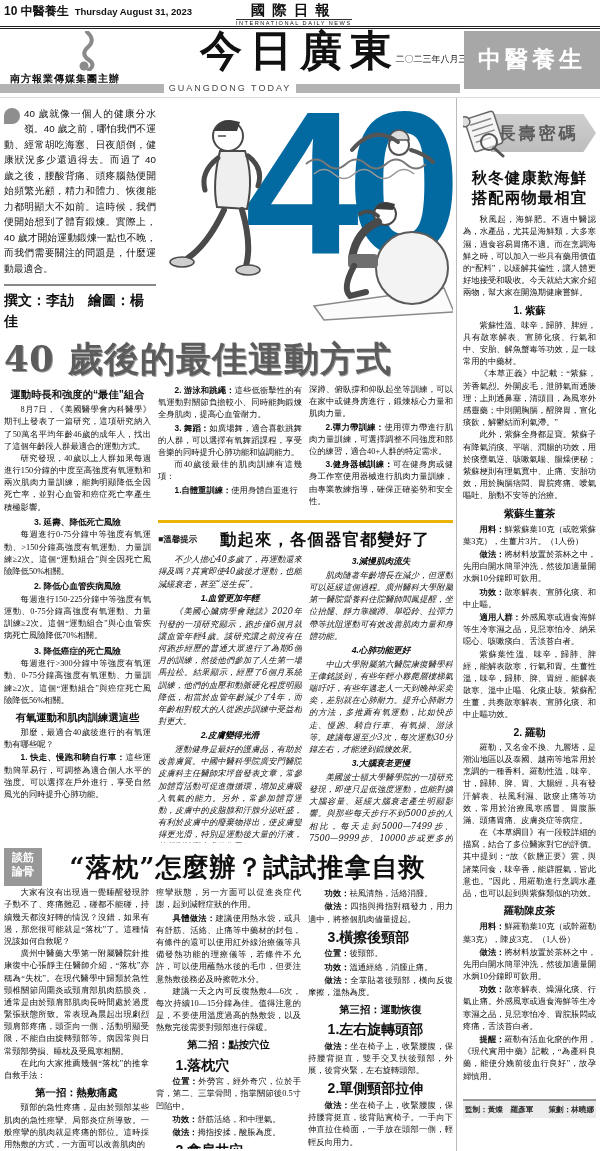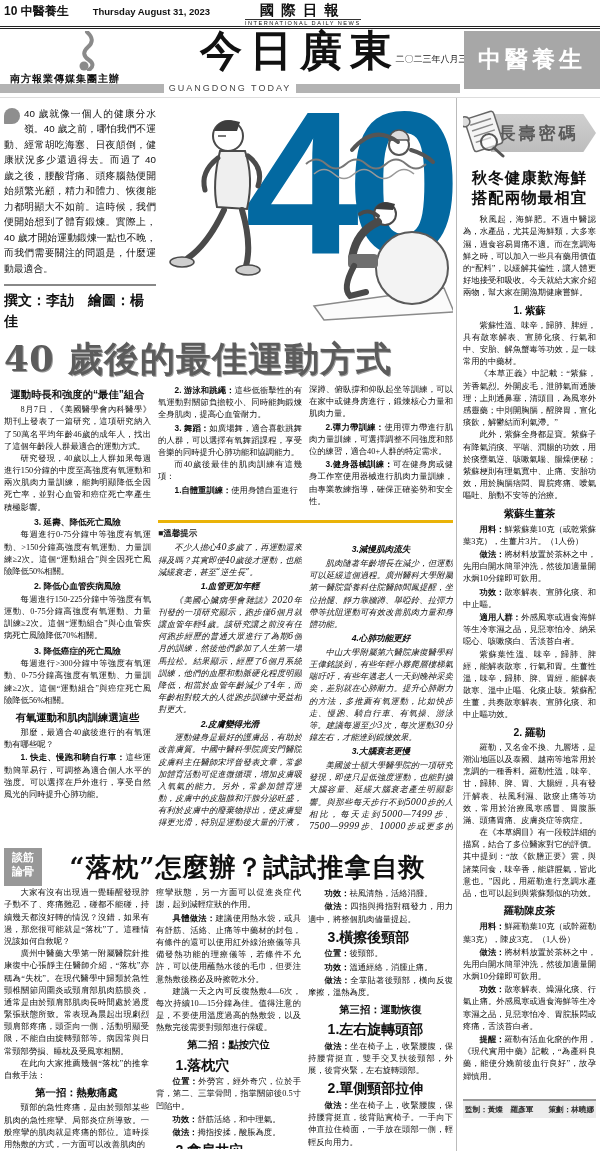--- a/index.html
+++ b/index.html
@@ -4,21 +4,21 @@
 <style>
   html,body{margin:0;padding:0;background:#fff;}
   .page{position:relative;width:600px;height:1151px;background:#fff;color:#111;
         font-family:"Liberation Serif","DejaVu Serif",serif;font-size:8.3px;line-height:1.47;
         overflow:hidden;box-sizing:border-box;}
   .sans{font-family:"Liberation Sans","DejaVu Sans",sans-serif;}
 
   
   .topbar{display:flex;align-items:flex-start;justify-content:space-between;
           padding:3px 4px 0 4px;height:23px;border-bottom:3px double #222;}
-  .tb-left{display:flex;gap:24px;align-items:baseline;}
+  .tb-left{display:flex;gap:6px;align-items:baseline;}
   .tb-pg{font-weight:bold;font-size:12px;}
   .tb-date-en{font-weight:bold;font-size:9.5px;}
   .tb-center{text-align:center;line-height:1;}
   .tb-paper{font-weight:bold;font-size:14.5px;letter-spacing:7px;font-family:"Liberation Serif",serif;}
   .tb-paper-en{font-size:5.6px;letter-spacing:1.5px;border-top:1px solid #333;margin-top:1px;padding-top:1px;}
   .tb-right{font-weight:normal;font-size:9px;padding-top:3px;margin-top:47px;}
 
   
   .masthead{position:relative;height:68px;border-bottom:1px solid #ddd;}
   .mh-left{position:absolute;left:10px;top:2px;width:150px;}
@@ -216,20 +216,21 @@
               </div>
             <div class="col">
                 <p class="blk-pn">深蹲、俯臥撐和仰臥起坐等訓練，可以在家中或健身房進行，鍛煉核心力量和肌肉力量。</p>
                 <p class="blk-p"><b>2.彈力帶訓練：</b>使用彈力帶進行肌肉力量訓練，可選擇調整不同強度和部位的練習，適合40+人群的特定需求。</p>
                 <p class="blk-p"><b>3.健身器械訓練：</b>可在健身房或健身工作室使用器械進行肌肉力量訓練，由專業教練指導，確保正確姿勢和安全性。</p>
               </div>
           </div>
           <div class="tips">
             <div class="tips-head">
               <span class="tips-label">■溫馨提示</span>
+              <span class="tips-title">動起來，各個器官都變好了</span>
             </div>
             <div class="tips-cols">
               <div class="col kai">
                   <p class="blk-p">不少人擔心40多歲了，再運動還來得及嗎？其實即使40歲後才運動，也能減緩衰老，甚至“逆生長”。</p>
                   <h4 class="blk-h2">1.血管更加年輕</h4>
                   <p class="blk-p">《美國心臟病學會雜誌》2020年刊發的一項研究顯示，跑步僅6個月就讓血管年輕4歲。該研究讓之前沒有任何跑步經歷的普通大眾進行了為期6個月的訓練，然後他們參加了人生第一場馬拉松。結果顯示，經歷了6個月系統訓練，他們的血壓和動脈硬化程度明顯降低，相當於血管年齡減少了4年，而年齡相對較大的人從跑步訓練中受益相對更大。</p>
                   <h4 class="blk-h2">2.皮膚變得光滑</h4>
                   <p class="blk-p">運動健身是最好的護膚品，有助於改善膚質。中國中醫科學院廣安門醫院皮膚科主任醫師宋坪曾發表文章，常參加體育活動可促進微循環，增加皮膚吸入氧氣的能力。另外，常參加體育運動，皮膚中的皮脂腺和汗腺分泌旺盛，有利於皮膚中的廢棄物排出，使皮膚變得更光滑，特別是運動後大量的汗液，能起到清潔皮膚的作用。</p>
                 </div>
               <div class="col kai">

